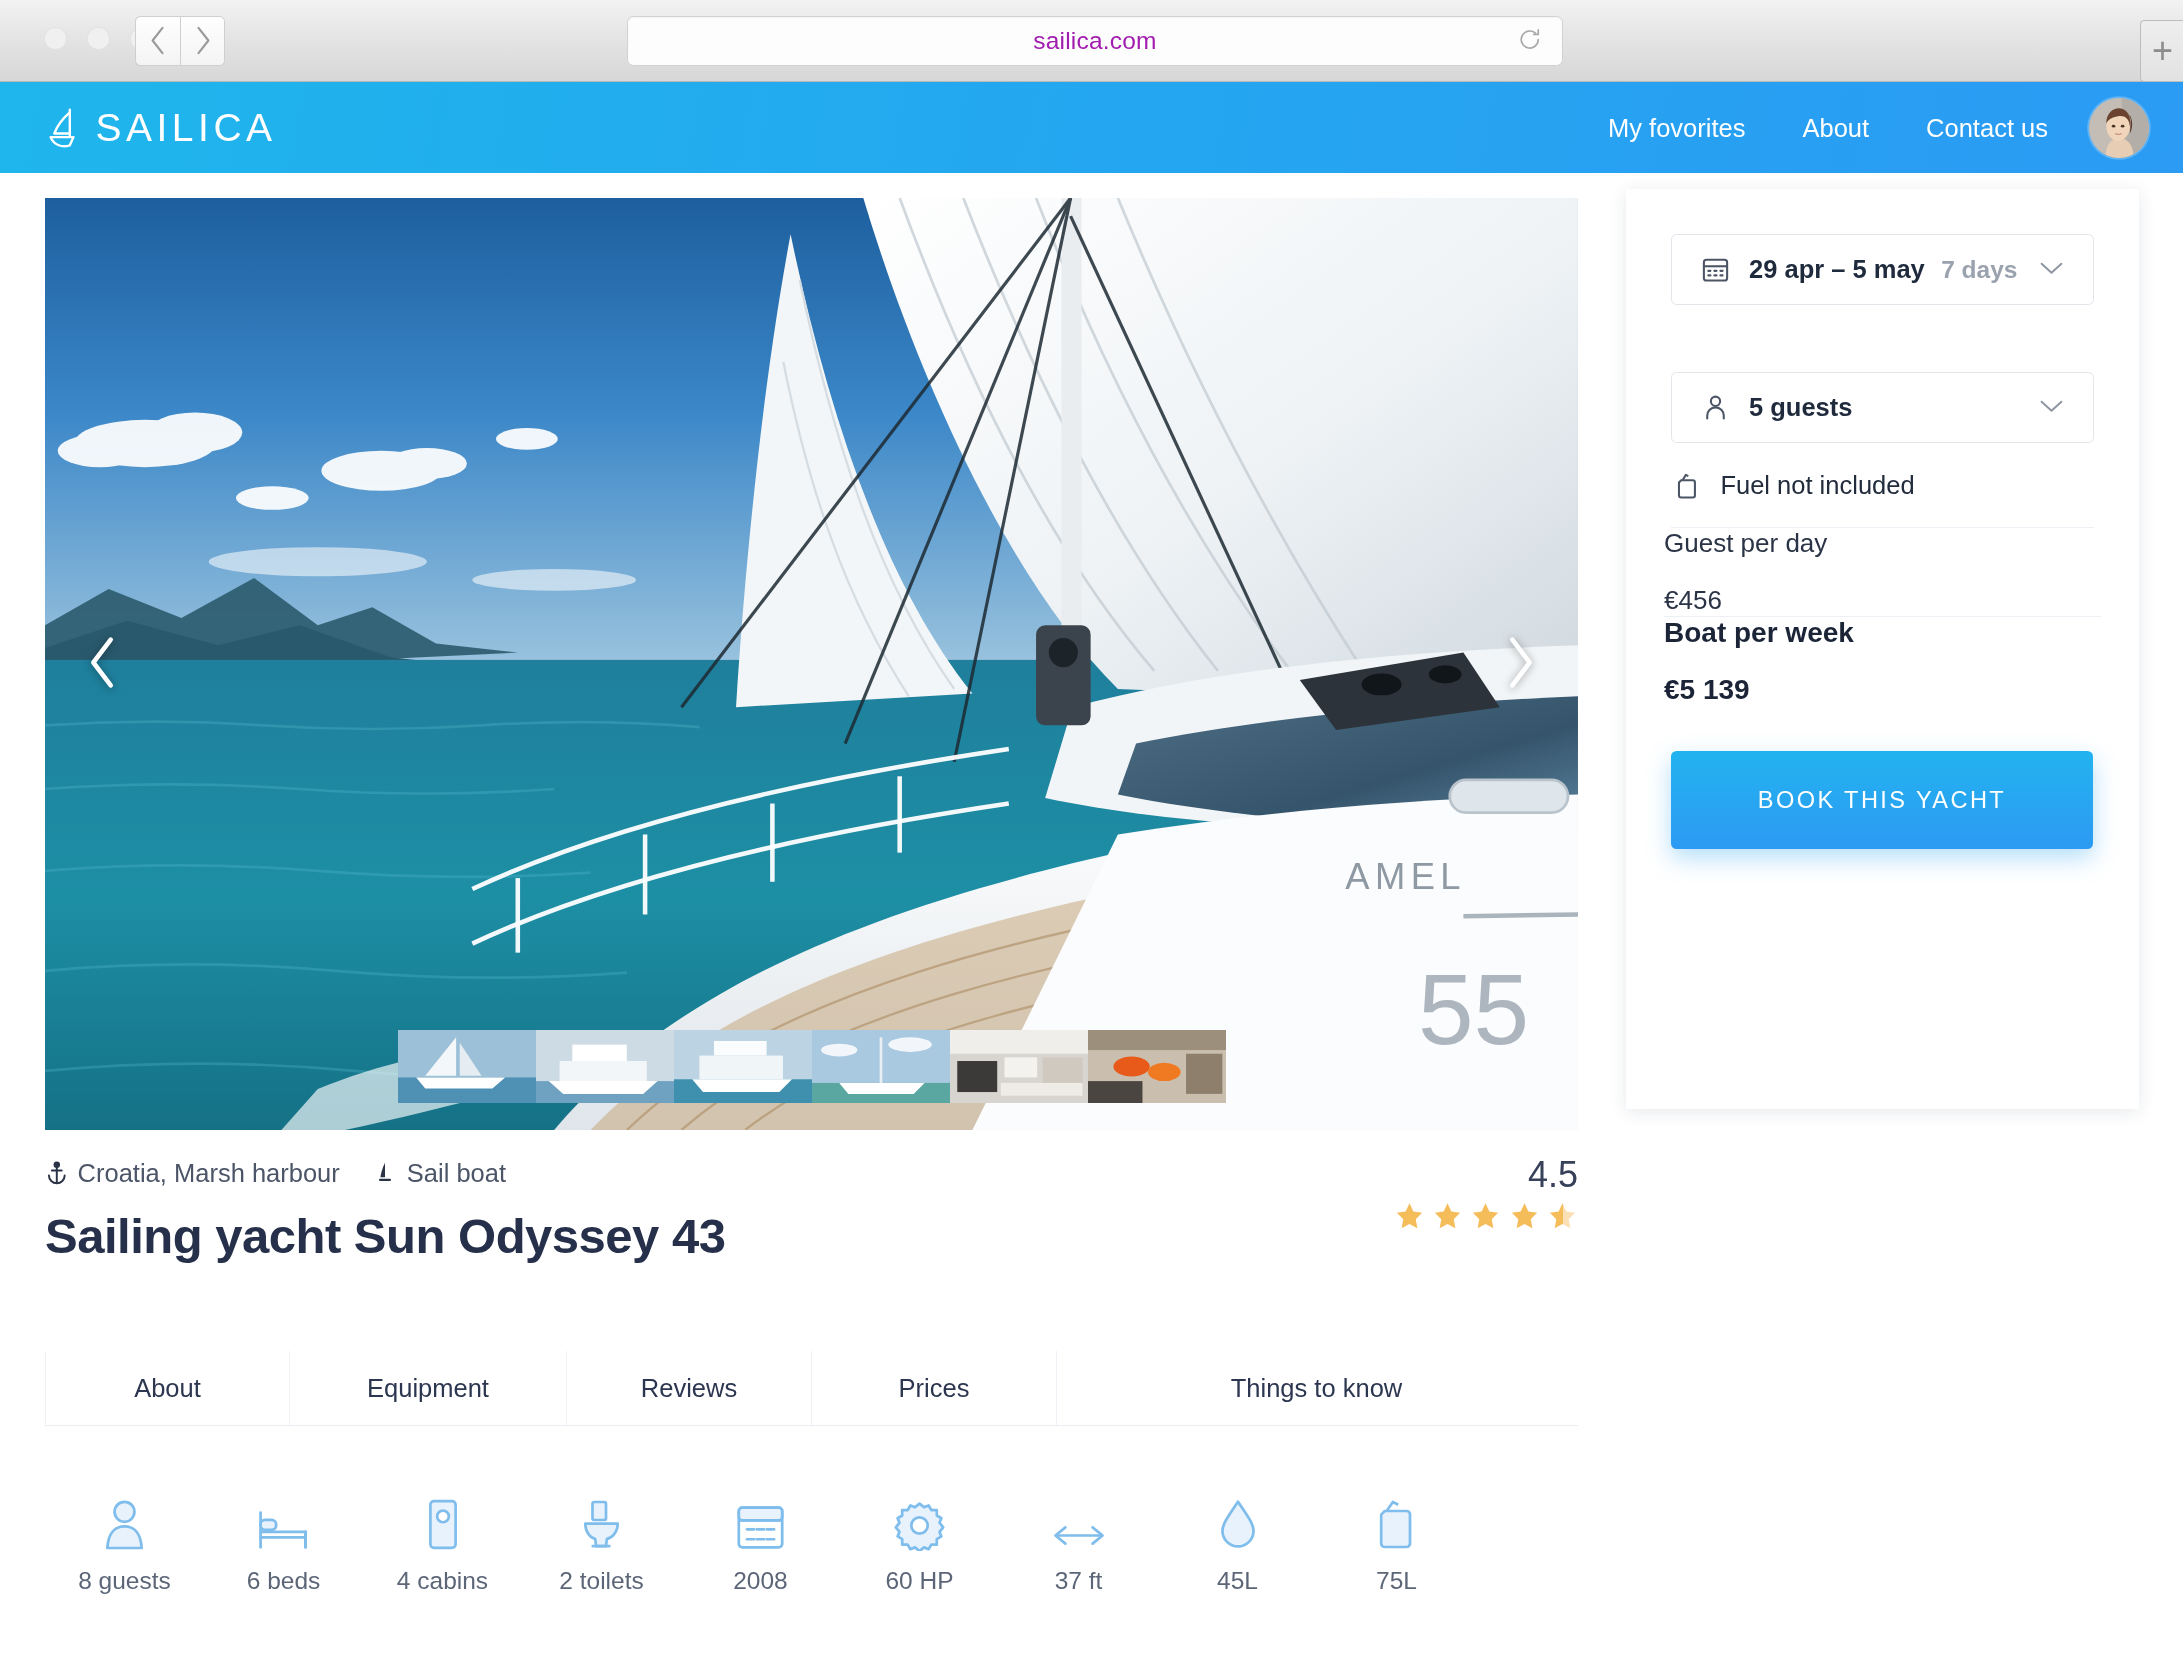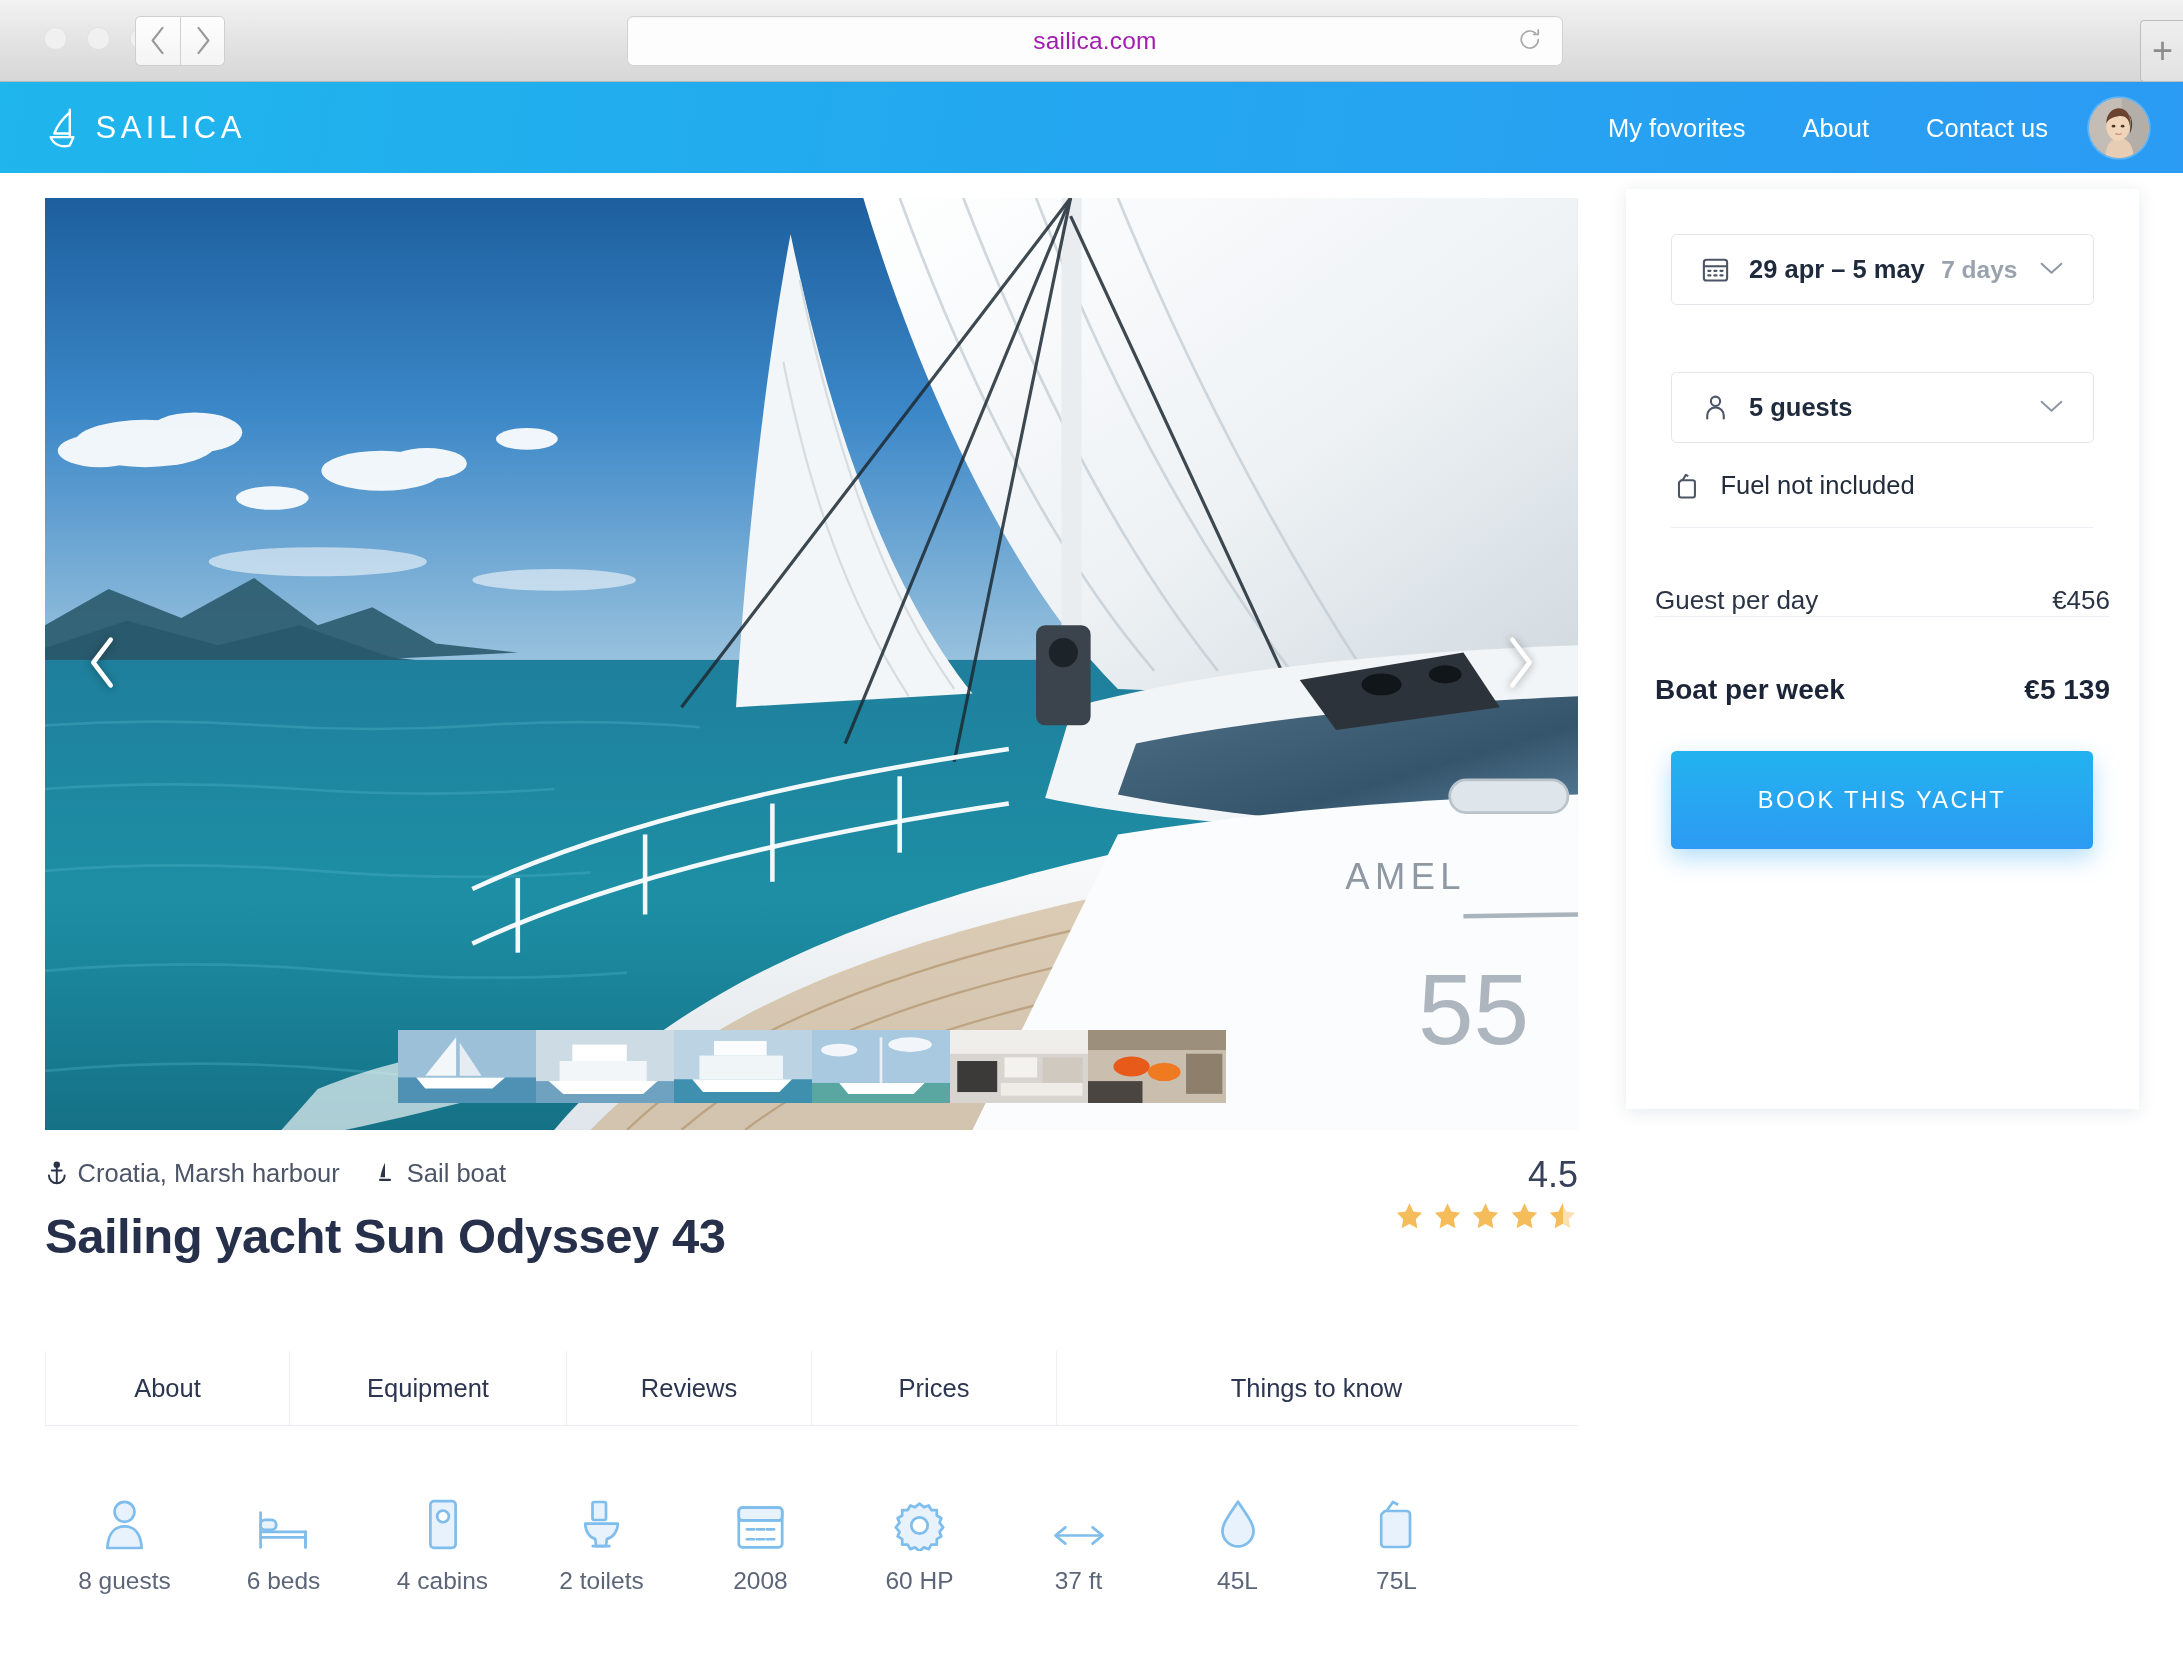--- a/index.html
+++ b/index.html
@@ -72,21 +72,21 @@
     width: 2184px; height: 91px;
     background: linear-gradient(100deg, #1fb6ec 0%, #23a8ef 45%, #2b9bf4 100%);
     display: flex; align-items: center;
   }
   .logo {
     position: absolute; left: 45px; top: 50%; transform: translateY(-50%);
     display: flex; align-items: center; gap: 15.5px;
   }
   .logo-mark { width: 35px; height: 42px; display: block; }
   .logo-text {
-    color: #ffffff; font-size: 31px; letter-spacing: 4.5px; font-weight: 400;
+    color: #ffffff; font-size: 39px; letter-spacing: 4.5px; font-weight: 400;
   }
   .header-nav {
     position: absolute; right: 136px; top: 50%; transform: translateY(-50%);
     display: flex; align-items: center; gap: 57px;
   }
   .header-nav a {
     color: #ffffff; font-size: 25.5px; text-decoration: none; white-space: nowrap;
   }
   .avatar {
     position: absolute; right: 35px; top: 50%; transform: translateY(-50%);
@@ -164,23 +164,24 @@
   .info-icon { width: 33px; height: 33px; flex: 0 0 33px; color: #4d5666; margin-right: 16.4px; }
   .info-label { font-size: 25.5px; color: #222c3c; }
   .help-badge {
     margin-left: auto;
     width: 31px; height: 31px; border-radius: 50%;
     background: #eef0f3; color: #8b94a1;
     font-size: 20px; display: flex; align-items: center; justify-content: center;
   }
 
   .price-row {
-    margin: 0 29px; height: 89px;
-    display: flex; align-items: flex-end; justify-content: space-between;
+    margin: 0 38px; height: 89px;
+    display: flex; align-items: flex-start; justify-content: space-between;
     border-bottom: 0.9px solid #eceff3;
+    flex-direction: column;
   }
   .price-row.last { border-bottom: none; }
   .price-label { font-size: 26px; color: #2b3446; }
   .price-value { font-size: 26px; color: #2b3446; }
   .price-row.strong .price-label,
   .price-row.strong .price-value { font-weight: 700; font-size: 28px; color: #1b2537; }
 
   .book-btn {
     margin: 45px 45px 0 45px;
     height: 98px;

